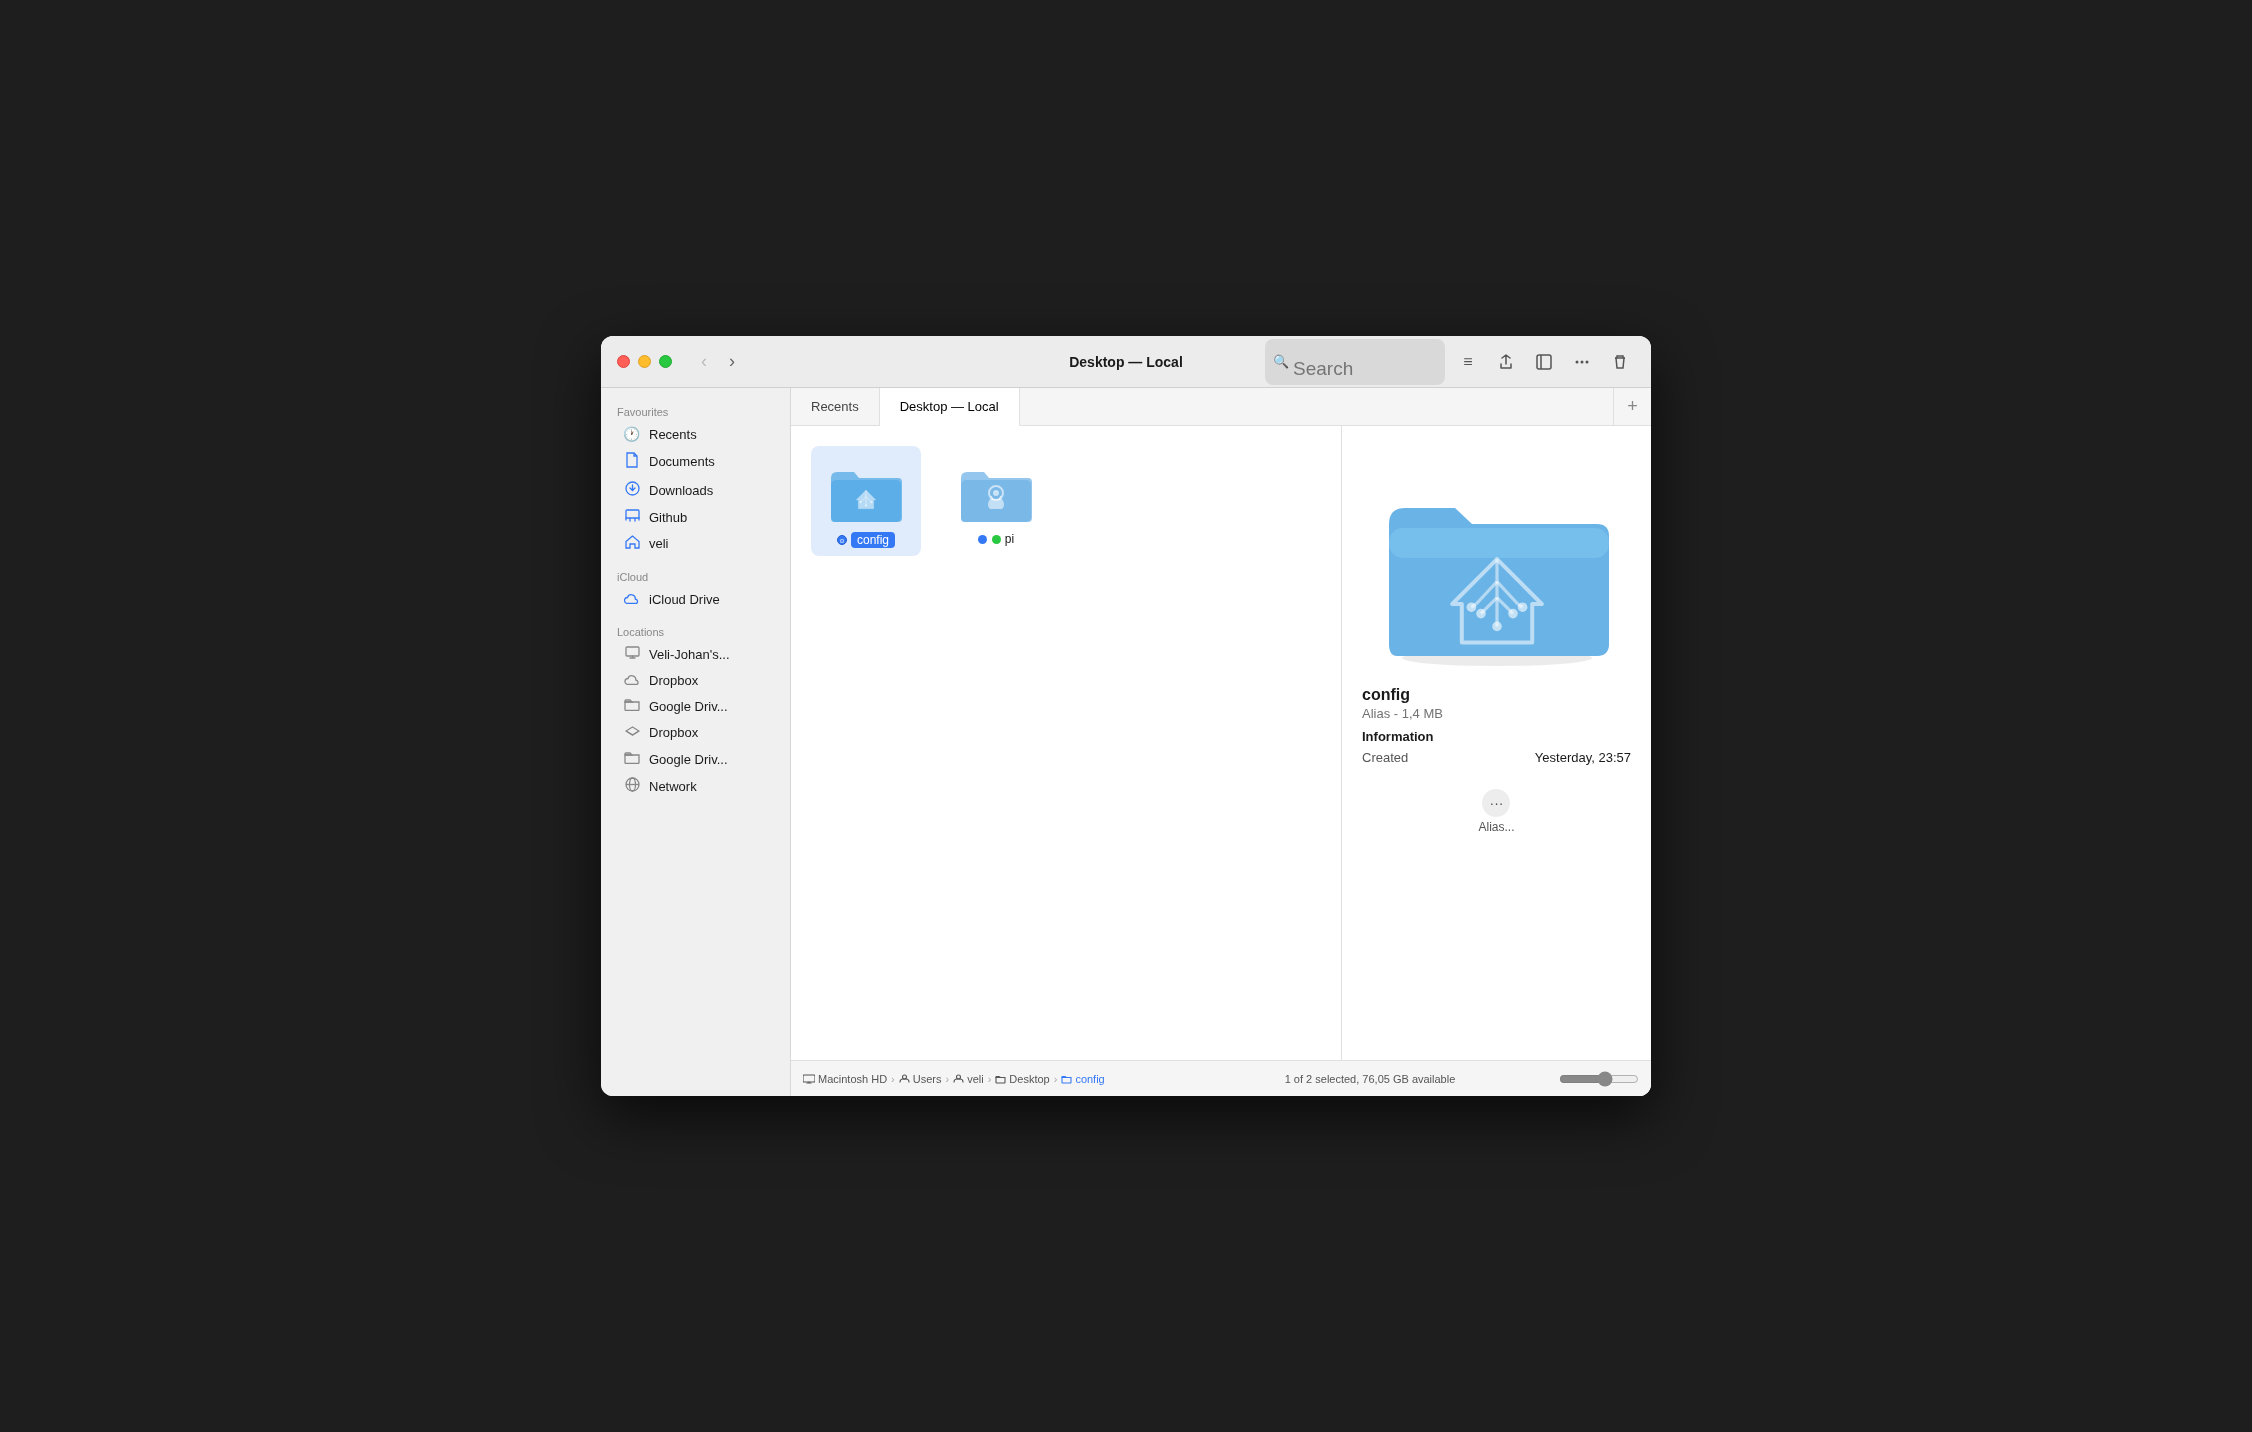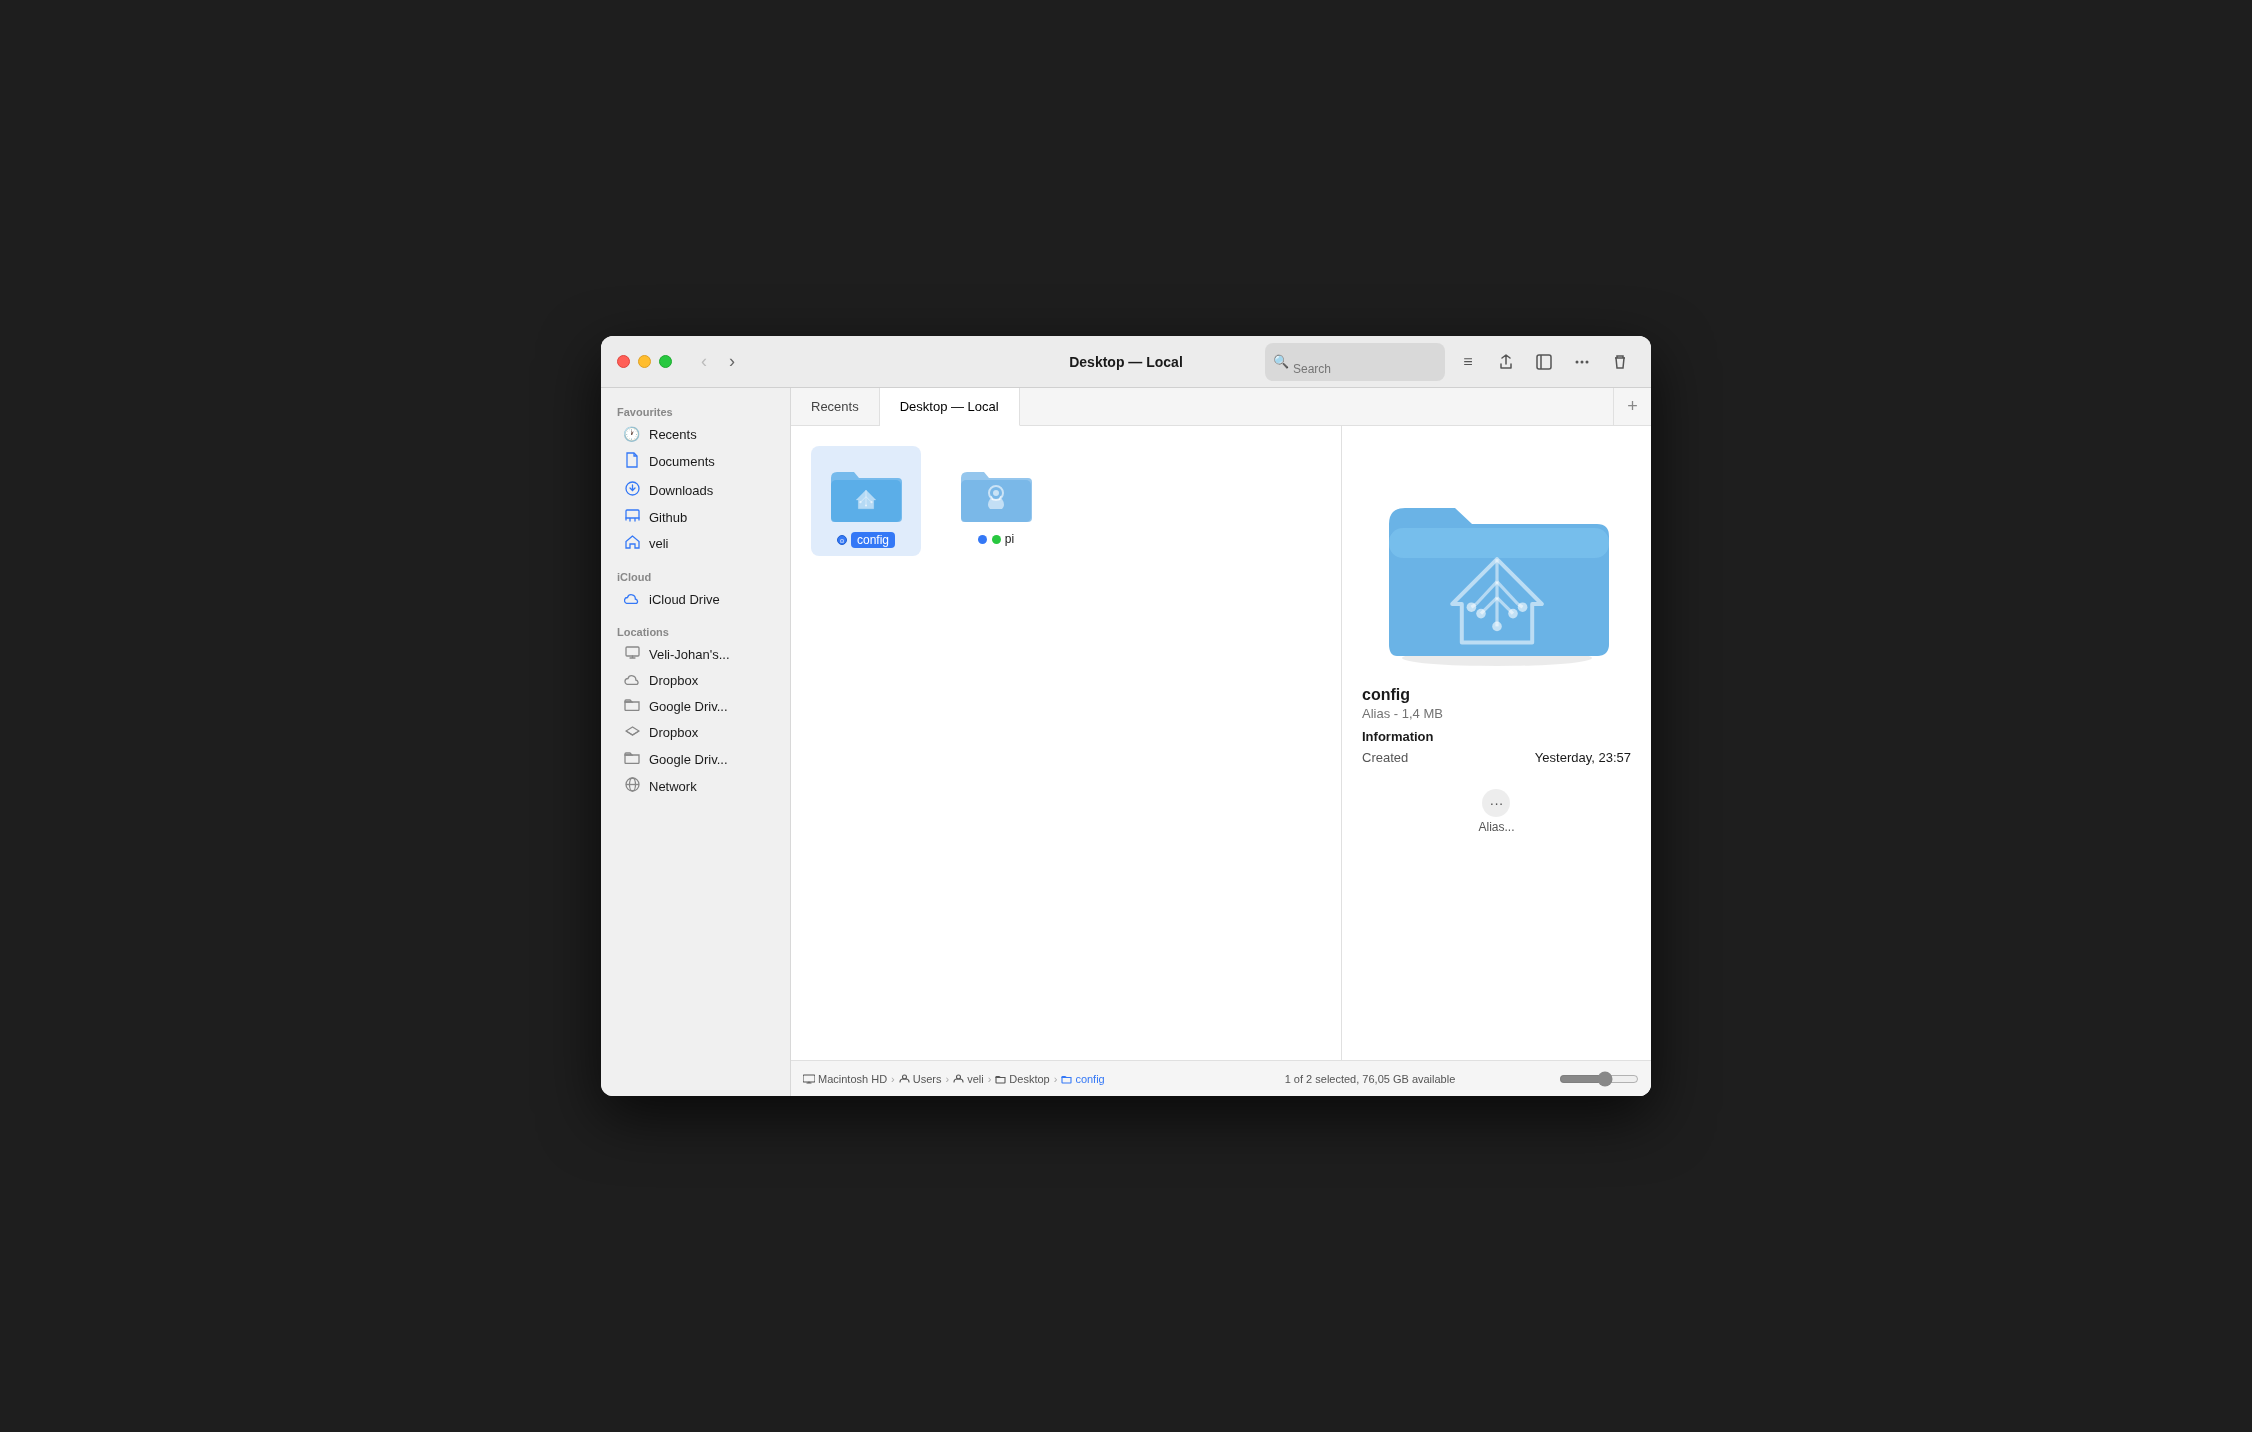--- a/index.html
+++ b/index.html
@@ -80,21 +80,21 @@
       display: flex;
       align-items: center;
       gap: 8px;
       margin-left: auto;
     }
     .search-bar {
       background: rgba(0,0,0,0.08);
       border: none;
       border-radius: 8px;
       padding: 19px 10px 5px 28px;
-      font-size: 12px;
+      font-size: 19px;
       color: #555;
       width: 180px;
       outline: none;
       position: relative;
     }
     .search-wrapper {
       position: relative;
       display: flex;
       align-items: center;
     }
@@ -129,21 +129,21 @@
     .sidebar {
       width: 190px;
       background: #f0f0f0;
       border-right: 1px solid #d8d8d8;
       overflow-y: auto;
       padding: 12px 0;
       flex-shrink: 0;
     }
     .sidebar-section-label {
       font-size: 11px;
-      font-weight: 700;
+      font-weight: 400;
       color: #888;
       padding: 6px 16px 3px 16px;
       text-transform: none;
       letter-spacing: 0;
     }
     .sidebar-item {
       display: flex;
       align-items: center;
       gap: 8px;
       padding: 5px 16px;

